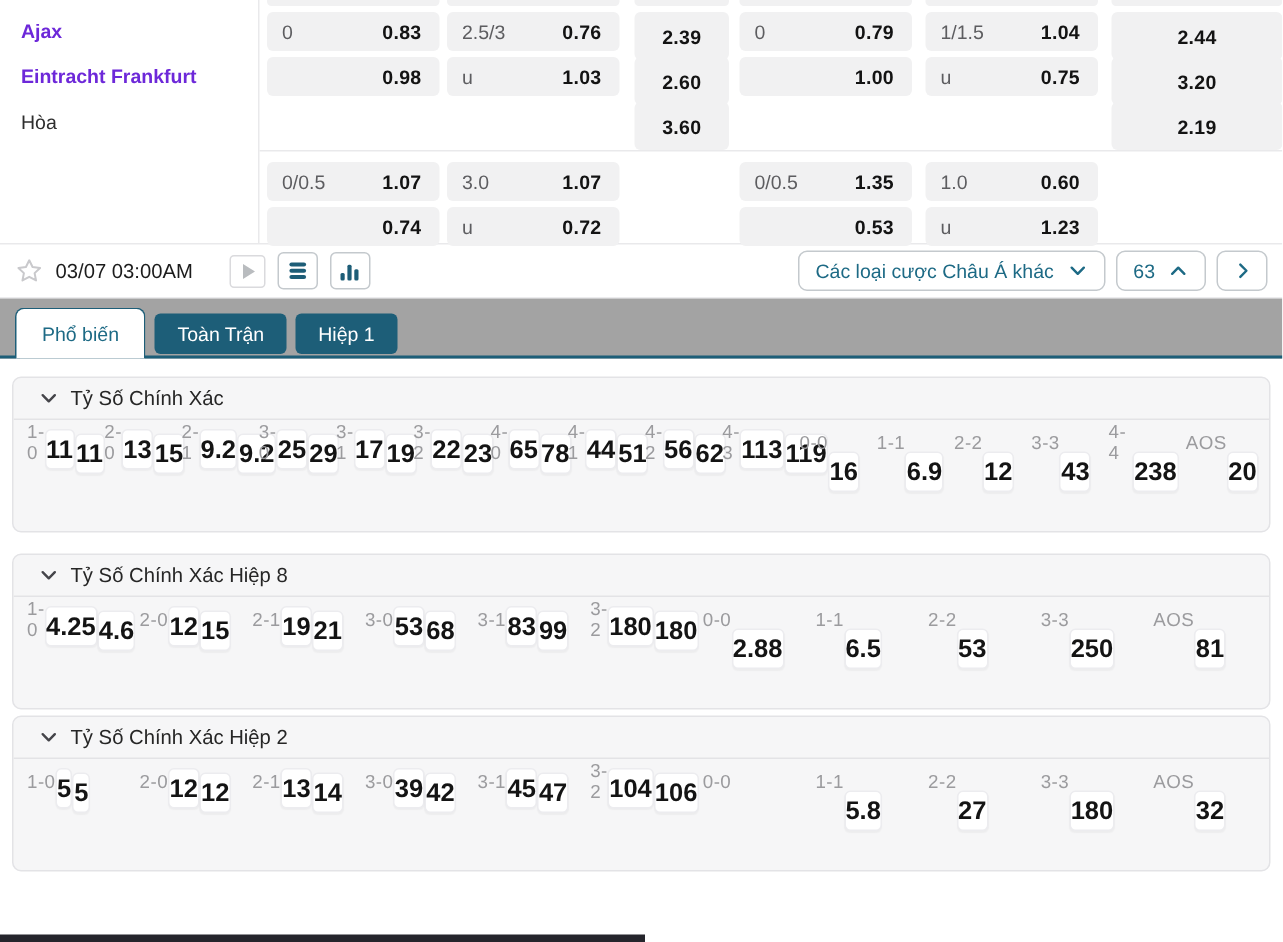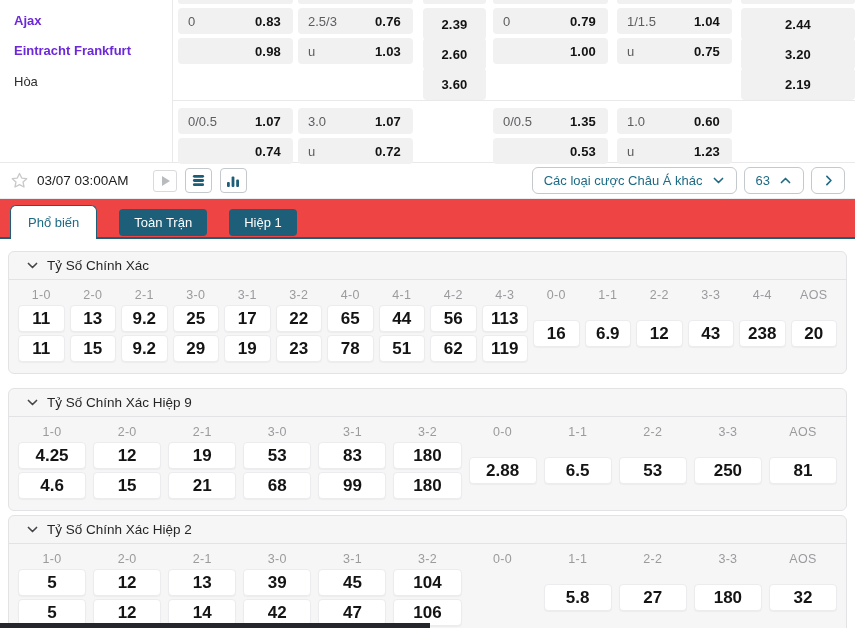--- a/index.html
+++ b/index.html
@@ -37,35 +37,35 @@
             display:flex;align-items:center;justify-content:center;cursor:pointer}
   .play-tri{width:0;height:0;border-left:8px solid #b9bcbf;border-top:5px solid transparent;border-bottom:5px solid transparent;margin-left:2px}
   .icon-btn{width:27px;height:25px;border:1px solid #c4c9cd;border-radius:4px;background:#fff;
             display:flex;align-items:center;justify-content:center;cursor:pointer}
   .tb-right{margin-left:auto;display:flex;align-items:center;gap:7px}
   .pill{height:27px;border:1px solid #c4c9cd;border-radius:6px;background:#fff;display:flex;align-items:center;
         gap:9px;padding:0 11px;color:var(--link,#1d6a85);font-size:13px;cursor:pointer;white-space:nowrap}
   .pill.next{width:34px;justify-content:center;padding:0;gap:0}
 
   
-  .tabs{position:relative;height:40px;display:flex;align-items:flex-end;gap:22px;padding-left:10px;background:#ef4444}
+  .tabs{position:relative;height:40px;display:flex;align-items:flex-end;gap:6px;padding-left:10px;background:#a3a3a3}
   .tabs::after{content:"";position:absolute;left:0;right:0;bottom:0;height:2px;background:var(--accent,#1d5e78)}
   .tab{height:27px;margin-bottom:3px;padding:0 15px;display:flex;align-items:center;border:none;cursor:pointer;
        background:var(--accent,#1d5e78);color:#fff;border-radius:4px;font-size:13px;font-family:inherit}
   .tab.active{position:relative;z-index:2;height:34px;margin-bottom:0;padding:0 17px;background:#fff;
        color:var(--link,#1d6a85);border:1.5px solid var(--accent,#1d5e78);border-bottom:none;border-radius:6px 6px 0 0}
 
   
   .panel{margin:12px 8px 0;background:var(--panel_bg,#f6f6f7);border:1px solid #e3e3e6;border-radius:6px;overflow:hidden}
   .panel.p2{margin-top:14px}
   .panel.p3{margin-top:4px}
   .panel-h{height:28px;display:flex;align-items:center;gap:8px;padding:0 10px 0 17px;border-bottom:1px solid #e3e3e6;cursor:pointer}
   .panel-title{font-size:13.5px;color:#262626}
   .panel-grid{display:grid;padding:6px 9px 11px;column-gap:5px}
-  .score-col{display:flex;flex-direction:column;min-width:0}
+  .score-col{display:flex;flex-direction:row;min-width:0}
   .sh{height:17px;margin-bottom:2px;display:flex;align-items:center;justify-content:center;
       color:#9b9b9e;font-size:12.5px;letter-spacing:.3px}
   .scell{height:27px;background:#fff;border:1px solid #ececef;border-radius:4px;box-shadow:0 1px 1px rgba(0,0,0,.04);
          display:flex;align-items:center;justify-content:center;font-weight:700;font-size:17px;color:#141414;cursor:pointer}
   .scell + .scell{margin-top:3px}
   .draw-wrap{height:57px;display:flex;align-items:center}
   .draw-wrap .scell{width:100%}
 
   .bottom-bar{position:absolute;left:0;top:623px;width:430px;height:5px;background:#25252c}
 </style>
@@ -323,21 +323,21 @@
               <div class="scell">20</div>
             </div>
           </div>
         </div>
       </section>
       <section class="panel p2">
         <div class="panel-h">
           <svg width="13" height="13" viewBox="0 0 16 16">
             <path d="M3 5.5l5 5 5-5" fill="none" stroke="#45454a" stroke-width="2" stroke-linecap="round" stroke-linejoin="round"></path>
           </svg>
-          <span class="panel-title">Tỷ Số Chính Xác Hiệp 9</span>
+          <span class="panel-title">Tỷ Số Chính Xác Hiệp 8</span>
         </div>
         <div class="panel-grid" style="grid-template-columns: repeat(11, 1fr); column-gap: 7px;">
           <div class="score-col">
             <div class="sh">1-0</div>
             <div class="scell">4.25</div>
             <div class="scell">4.6</div>
           </div>
           <div class="score-col">
             <div class="sh">2-0</div>
             <div class="scell">12</div>

